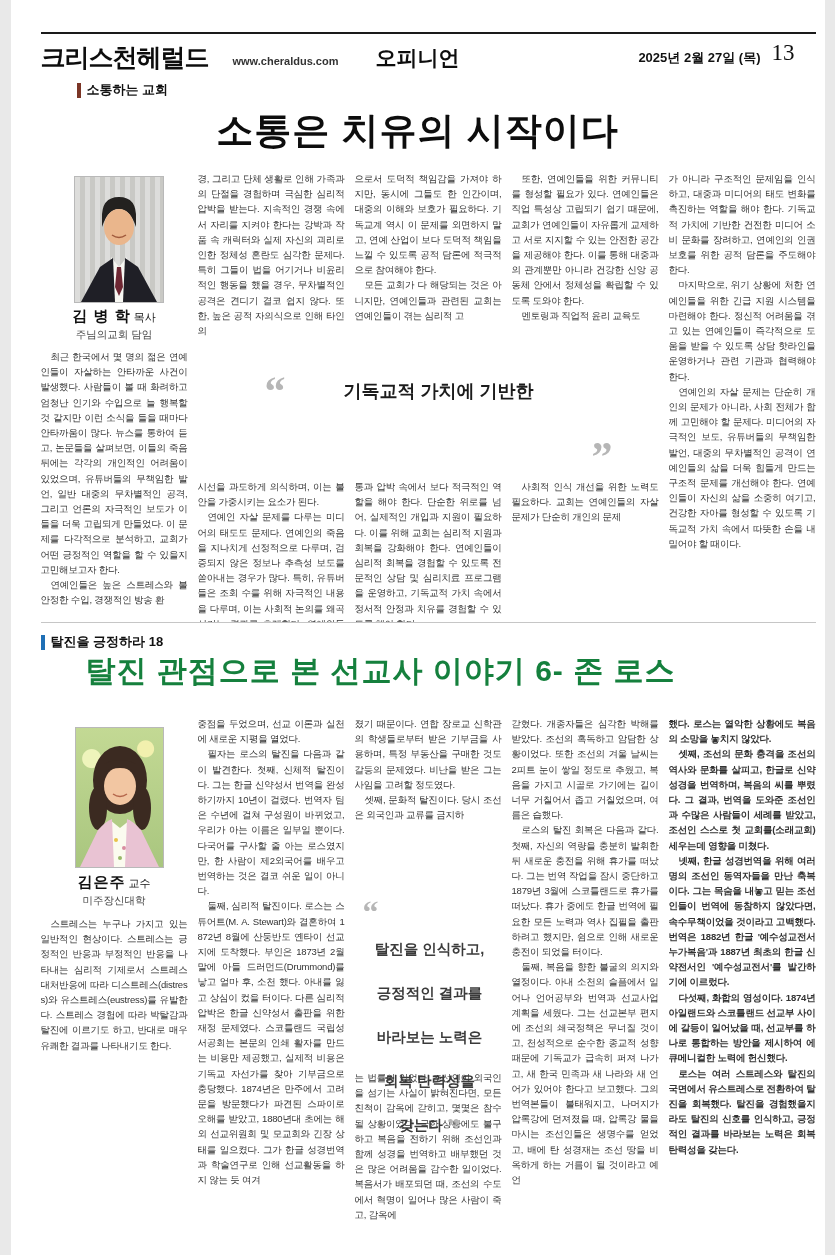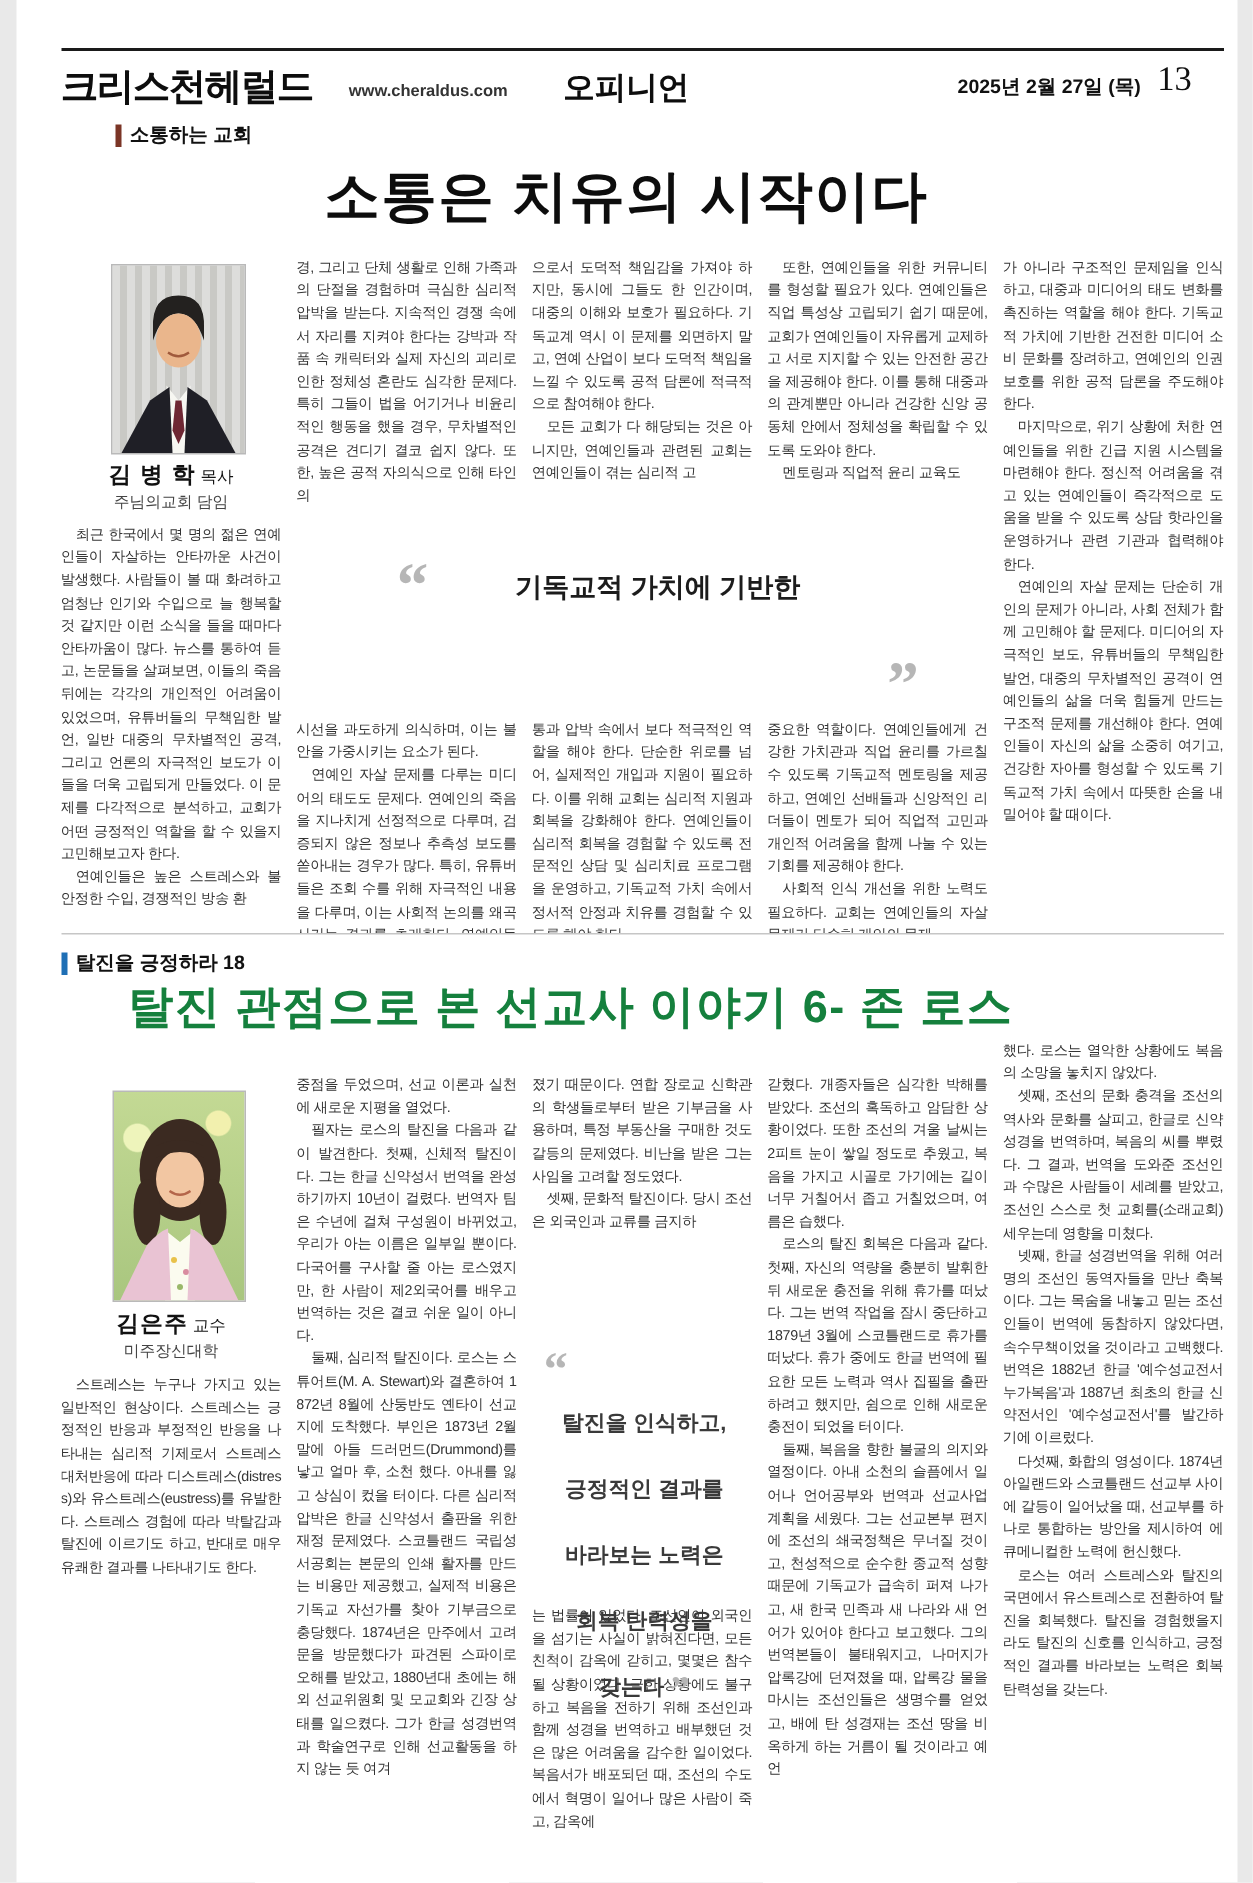--- a/index.html
+++ b/index.html
@@ -32,21 +32,21 @@
   #a1c3a{left:344px;top:171px;height:198px;}
   #a1c3b{left:344px;top:479px;height:143px;}
   #a1c4a{left:501px;top:171px;height:198px;}
   #a1c4b{left:501px;top:479px;height:143px;}
   #a1c5 {left:658px;top:171px;height:451px;}
   #a2c1t{left:30px;top:916px;height:316px;}
   #a2c2 {left:187px;top:716px;height:516px;}
   #a2c3a{left:344px;top:716px;height:172px;}
   #a2c3b{left:344px;top:1070px;height:164px;}
   #a2c4 {left:501px;top:716px;height:516px;}
-  #a2c5 {left:658px;top:693px;height:532px;}
+  #a2c5 {left:658px;top:716px;height:532px;font-weight:bold;}
   
   .photo{position:absolute;border:1px solid #b9b9b9;box-sizing:border-box;}
   #photo1{left:63px;top:176px;width:90px;height:127px;
           background:repeating-linear-gradient(90deg,#dddddb 0 5px,#c9c9c5 5px 10px);}
   #photo2{left:64px;top:727px;width:89px;height:141px;
           background:
             radial-gradient(circle at 18% 22%,#eef4bb 0 9px,rgba(0,0,0,0) 10px),
             radial-gradient(circle at 80% 15%,#f2f0ae 0 8px,rgba(0,0,0,0) 9px),
             radial-gradient(circle at 65% 35%,#d8e8a2 0 12px,rgba(0,0,0,0) 13px),
             linear-gradient(180deg,#c3d994,#a9c67f);}
@@ -119,21 +119,20 @@
     <p class="ind">모든 교회가 다 해당되는 것은 아니지만, 연예인들과 관련된 교회는 연예인들이 겪는 심리적 고</p>
   </div>
   <div class="col" id="a1c3b">
     <p>통과 압박 속에서 보다 적극적인 역할을 해야 한다. 단순한 위로를 넘어, 실제적인 개입과 지원이 필요하다. 이를 위해 교회는 심리적 지원과 회복을 강화해야 한다. 연예인들이 심리적 회복을 경험할 수 있도록 전문적인 상담 및 심리치료 프로그램을 운영하고, 기독교적 가치 속에서 정서적 안정과 치유를 경험할 수 있도록 해야 한다.</p>
   </div>
   <div class="col" id="a1c4a">
     <p class="ind">또한, 연예인들을 위한 커뮤니티를 형성할 필요가 있다. 연예인들은 직업 특성상 고립되기 쉽기 때문에, 교회가 연예인들이 자유롭게 교제하고 서로 지지할 수 있는 안전한 공간을 제공해야 한다. 이를 통해 대중과의 관계뿐만 아니라 건강한 신앙 공동체 안에서 정체성을 확립할 수 있도록 도와야 한다.</p>
     <p class="ind">멘토링과 직업적 윤리 교육도</p>
   </div>
   <div class="col" id="a1c4b">
-    <p>중요한 역할이다. 연예인들에게 건강한 가치관과 직업 윤리를 가르칠 수 있도록 기독교적 멘토링을 제공하고, 연예인 선배들과 신앙적인 리더들이 멘토가 되어 직업적 고민과 개인적 어려움을 함께 나눌 수 있는 기회를 제공해야 한다.</p>
     <p class="ind">사회적 인식 개선을 위한 노력도 필요하다. 교회는 연예인들의 자살 문제가 단순히 개인의 문제</p>
   </div>
   <div class="col" id="a1c5">
     <p>가 아니라 구조적인 문제임을 인식하고, 대중과 미디어의 태도 변화를 촉진하는 역할을 해야 한다. 기독교적 가치에 기반한 건전한 미디어 소비 문화를 장려하고, 연예인의 인권 보호를 위한 공적 담론을 주도해야 한다.</p>
     <p class="ind">마지막으로, 위기 상황에 처한 연예인들을 위한 긴급 지원 시스템을 마련해야 한다. 정신적 어려움을 겪고 있는 연예인들이 즉각적으로 도움을 받을 수 있도록 상담 핫라인을 운영하거나 관련 기관과 협력해야 한다.</p>
     <p class="ind">연예인의 자살 문제는 단순히 개인의 문제가 아니라, 사회 전체가 함께 고민해야 할 문제다. 미디어의 자극적인 보도, 유튜버들의 무책임한 발언, 대중의 무차별적인 공격이 연예인들의 삶을 더욱 힘들게 만드는 구조적 문제를 개선해야 한다. 연예인들이 자신의 삶을 소중히 여기고, 건강한 자아를 형성할 수 있도록 기독교적 가치 속에서 따뜻한 손을 내밀어야 할 때이다.</p>
   </div>
 
   <div class="quote1">
     <span class="qmark q-open">“</span>

